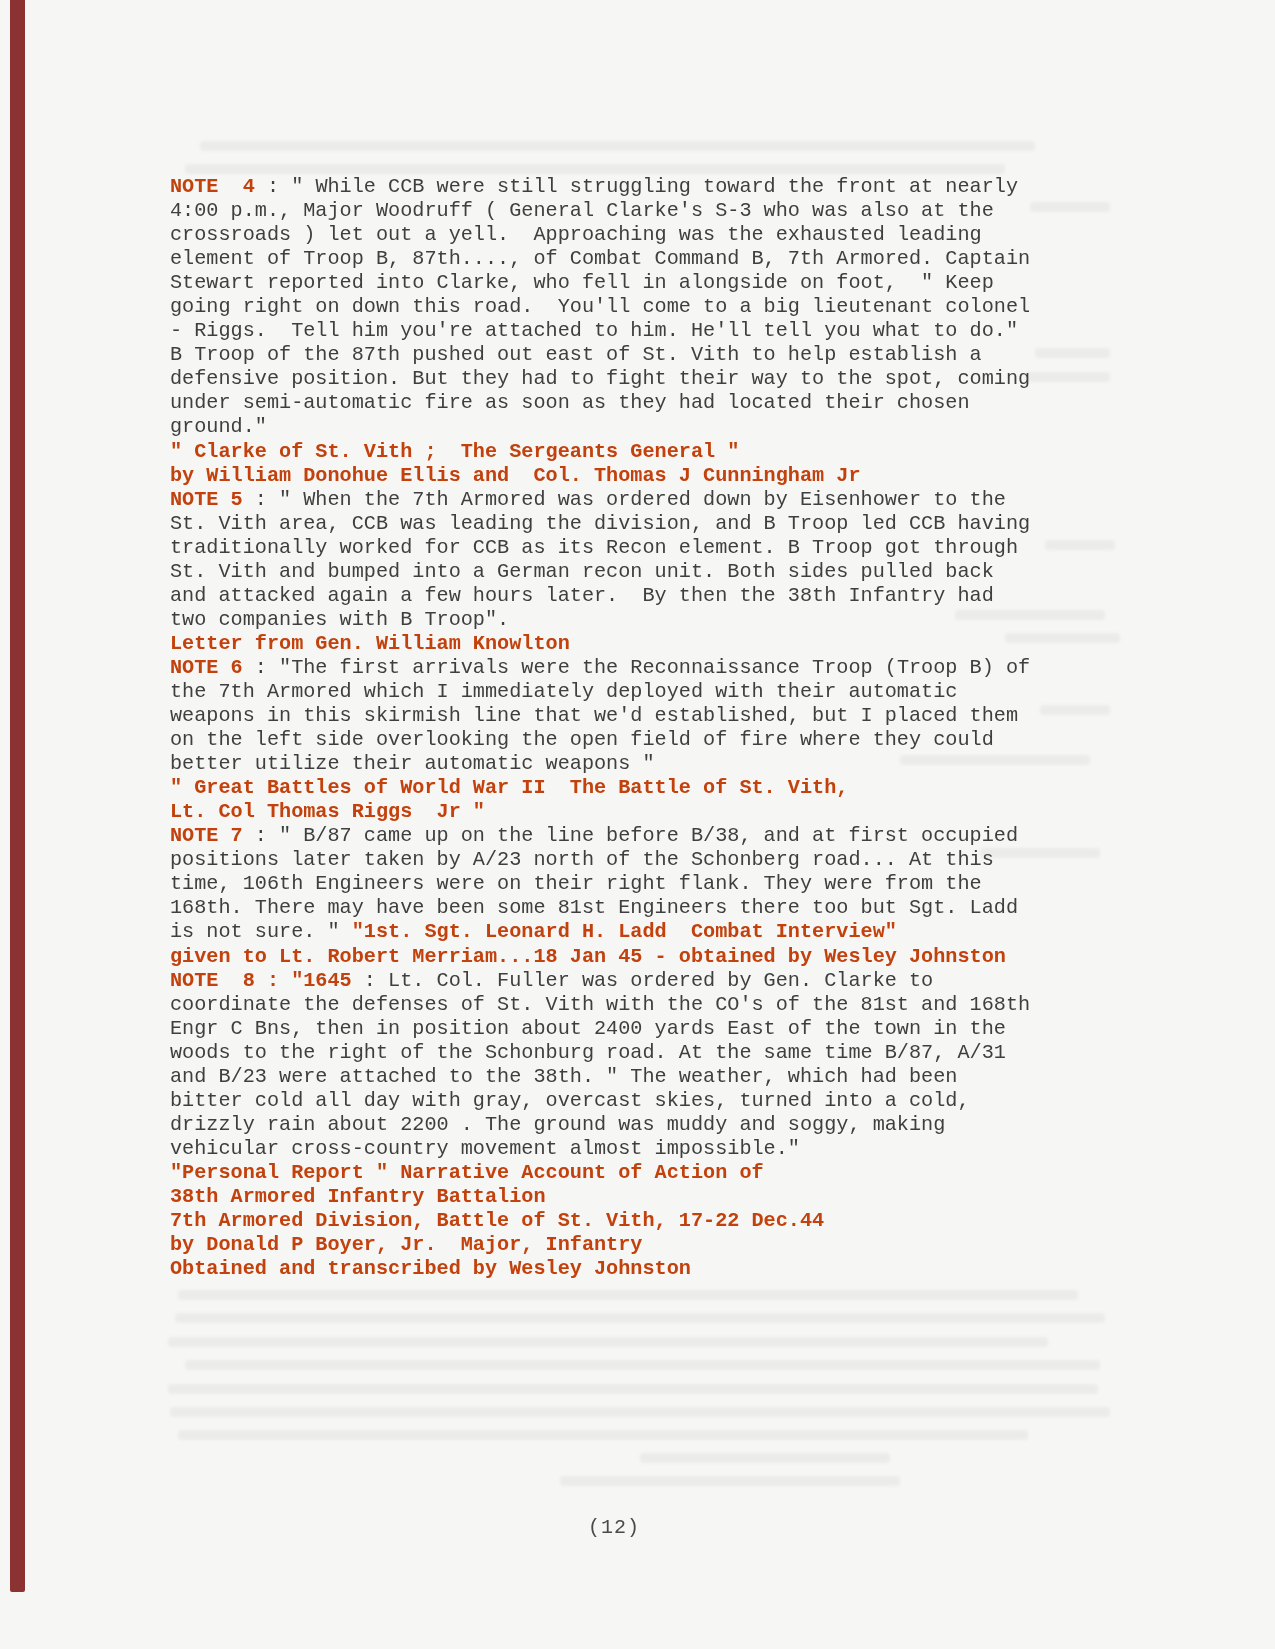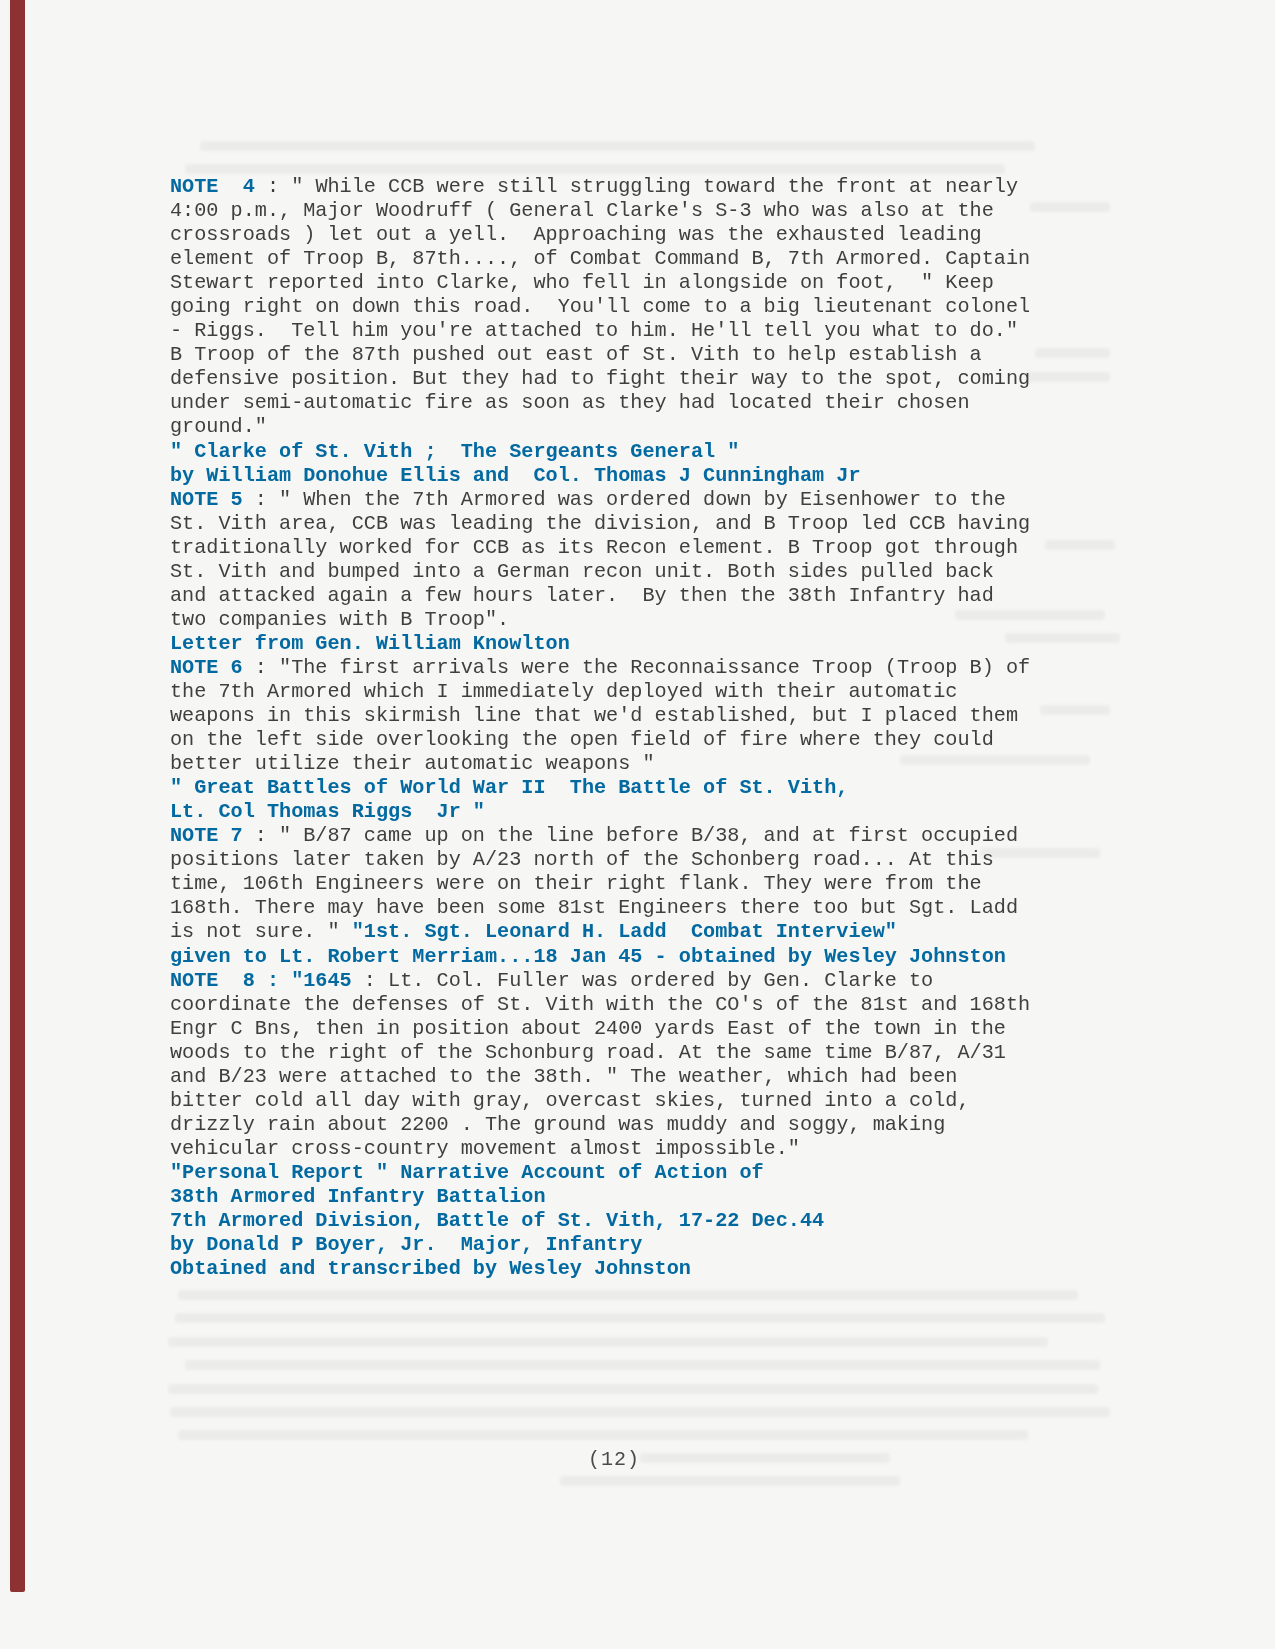--- a/index.html
+++ b/index.html
@@ -17,24 +17,24 @@
     position:absolute;left:10px;top:0;width:15px;height:1592px;
     border-radius:0 0 2px 2px;
   }
   .text-block{
     position:absolute;left:170px;top:175px;width:1000px;
     font-size:20.2px;line-height:24.05px;
     color:#3f3f3f;white-space:pre;
     letter-spacing:0px;
   }
   .line{height:24.05px;}
-  .b{font-weight:700;color:#0369a1;}
+  .b{font-weight:700;color:#c2410c;}
   .i{}
   .page-number{
-    position:absolute;left:588px;top:1448px;
+    position:absolute;left:588px;top:1516px;
     font-size:20px;color:#4a4a4a;letter-spacing:1px;
   }
   
   .bleed-line{
     position:absolute;height:10px;
     background:#8a8a8a;opacity:0.09;
     filter:blur(1.6px);border-radius:3px;
   }
 </style>
 </head>

